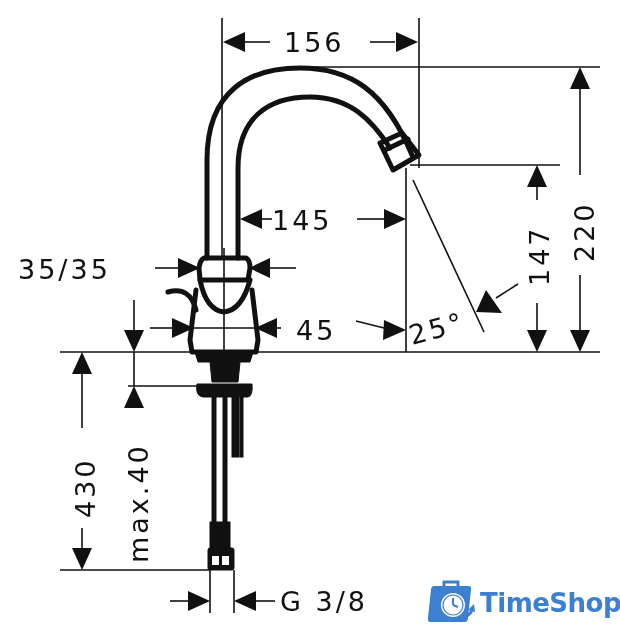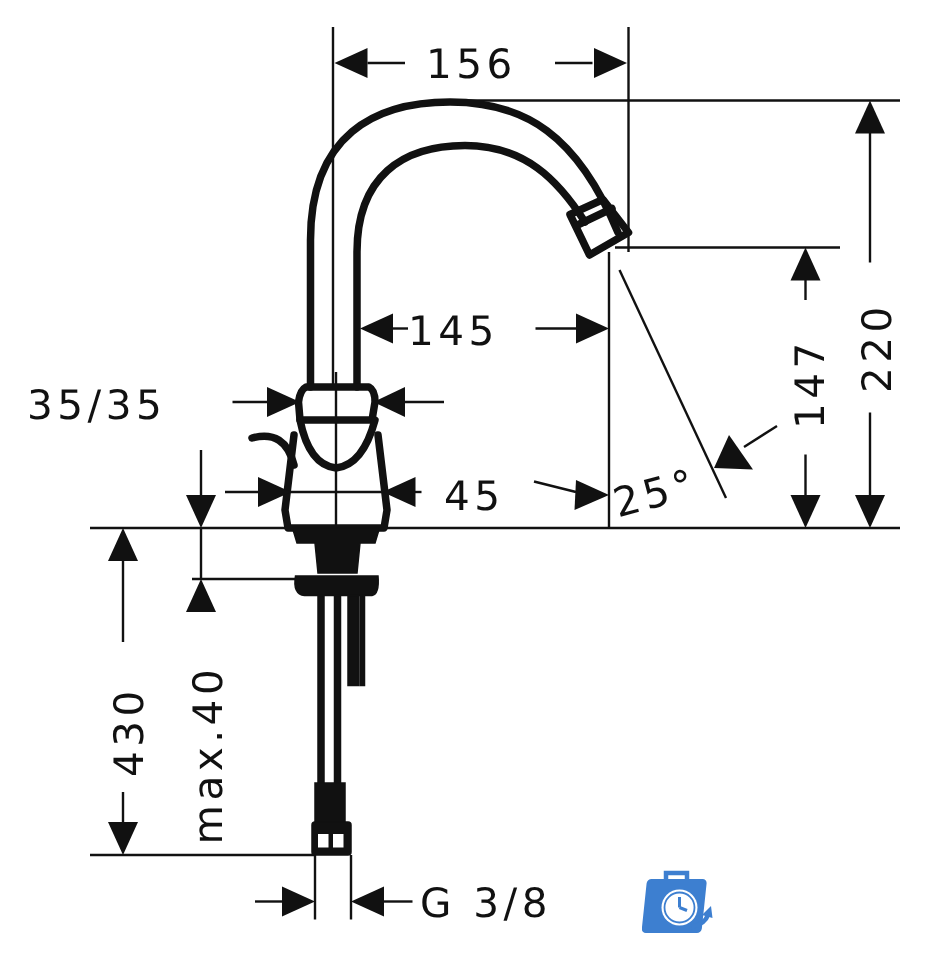--- a/index.html
+++ b/index.html
@@ -155,13 +155,14 @@
   <svg width="48" height="46" viewBox="0 0 48 46">
     <path d="M16 6 L16 2 L30 2 L30 6" stroke="#3d7fd0" stroke-width="3" fill="none"></path>
     <rect x="4" y="6" width="40" height="36" rx="3" fill="#3d7fd0" transform="skewX(-6)"></rect>
     <circle cx="25" cy="25" r="12" fill="#ffffff"></circle>
     <circle cx="25" cy="25" r="10" fill="none" stroke="#3d7fd0" stroke-width="1.2"></circle>
     <line x1="25" y1="25" x2="25" y2="18" stroke="#3d7fd0" stroke-width="2"></line>
     <line x1="25" y1="25" x2="30" y2="27" stroke="#3d7fd0" stroke-width="2"></line>
     <path d="M33 38 Q42 36 44 30" stroke="#3d7fd0" stroke-width="3" fill="none"></path>
     <polygon points="46,24 40,30 47,32" fill="#3d7fd0"></polygon>
   </svg>
+  <span id="logo-text">TimeShop</span>
 </div>
 
 </body></html>

